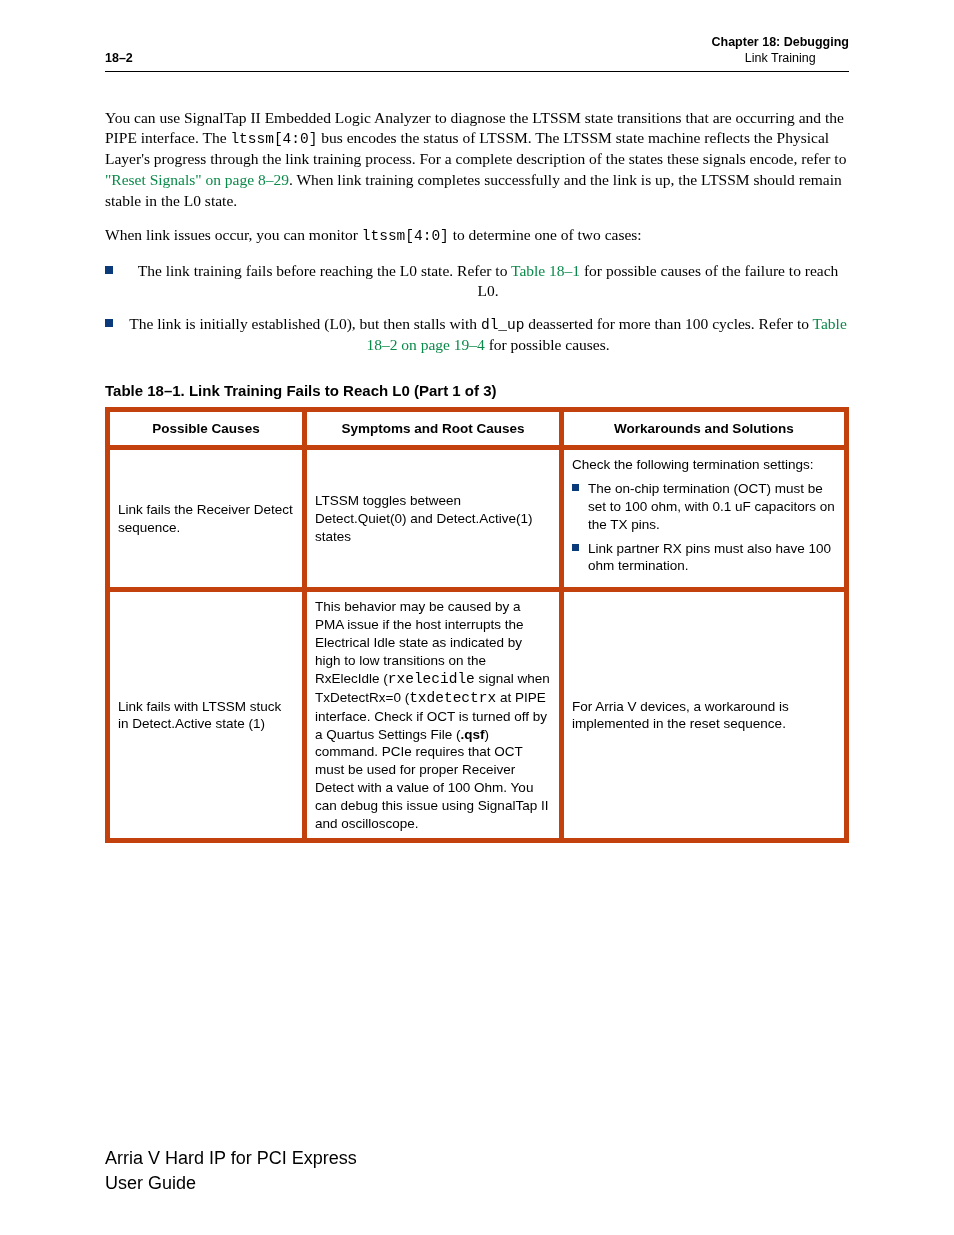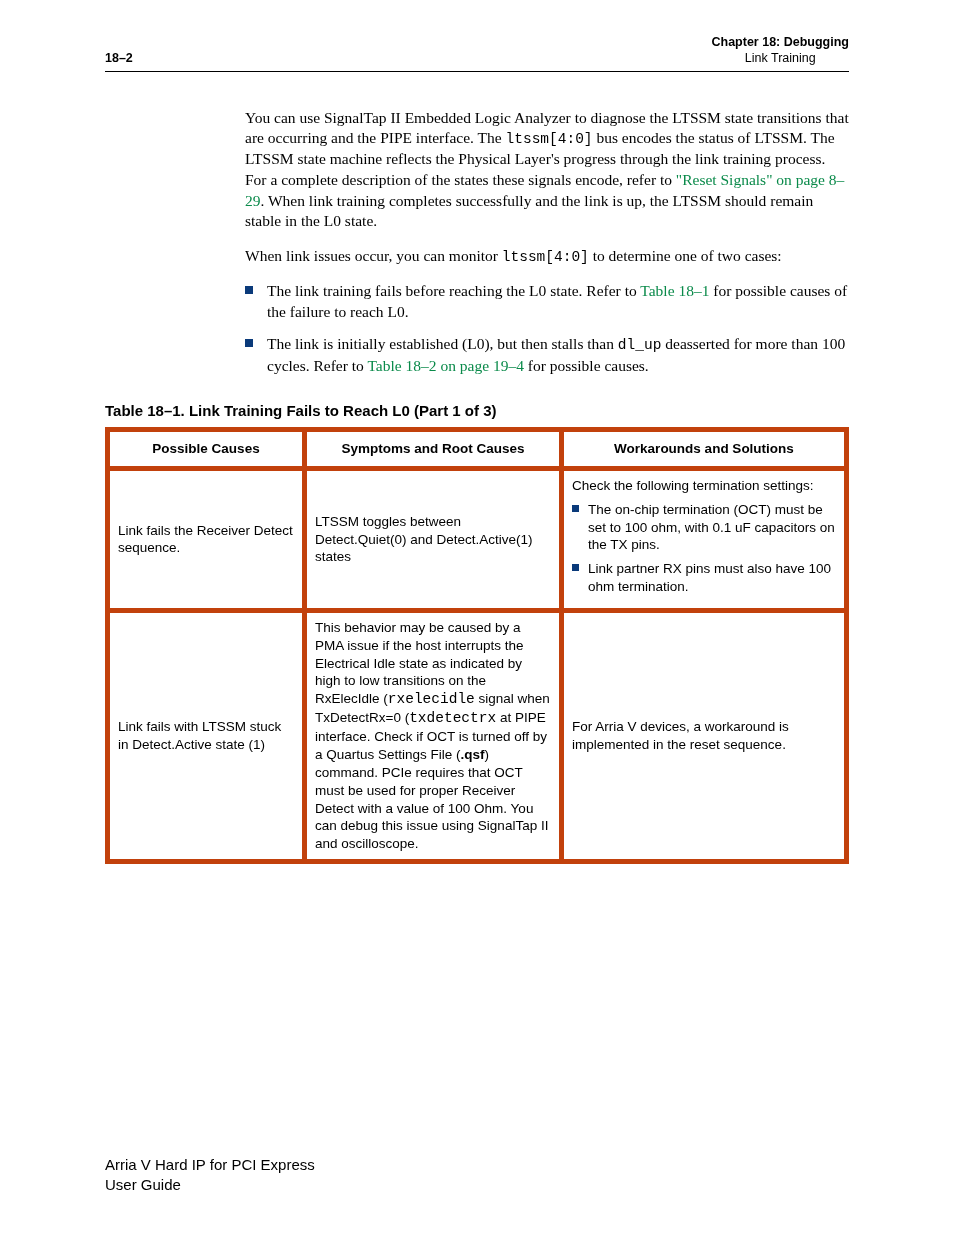--- a/index.html
+++ b/index.html
@@ -35,21 +35,20 @@
   }
   .header-right .sub {
     font-weight: normal;
   }
   .hr {
     border: none;
     border-top: 1.5px solid #000;
     margin: 4px 0 0 0;
   }
   .body-col {
-    margin-left: 140px;
     margin-right: 0;
     padding-top: 36px;
     font-size: 15.5px;
     line-height: 1.33;
   }
   .body-col p {
     margin: 0 0 14px 0;
   }
   .link-green {
     color: #0a8a4a;
@@ -60,20 +59,21 @@
   }
   .bul-list {
     list-style: none;
     padding: 0;
     margin: 0 0 18px 0;
   }
   .bul-list li {
     position: relative;
     padding-left: 22px;
     margin-bottom: 12px;
+    text-align: center;
   }
   .bul-list li::before {
     content: "";
     position: absolute;
     left: 0;
     top: 5px;
     width: 8px;
     height: 8px;
     background: #0a3a7a;
   }
@@ -121,21 +121,21 @@
     width: 7px;
     height: 7px;
     background: #0a3a7a;
   }
   .footer {
     position: absolute;
     left: 105px;
     right: 105px;
     bottom: 40px;
     font-family: Arial, Helvetica, sans-serif;
-    font-size: 15px;
+    font-size: 18px;
     display: flex;
     justify-content: space-between;
   }
   .footer .fl {
     line-height: 1.35;
   }
 </style>
 </head>
 <body>
 
@@ -157,21 +157,21 @@
 
     <p>
       <span>When link issues occur, you can monitor </span><span class="code">ltssm[4:0]</span><span> to determine one of two cases:</span>
     </p>
 
     <ul class="bul-list">
       <li>
         <span>The link training fails before reaching the L0 state. Refer to </span><span class="link-green">Table 18–1</span><span> for possible causes of the failure to reach L0.</span>
       </li>
       <li>
-        <span>The link is initially established (L0), but then stalls than </span><span class="code">dl_up</span><span> deasserted for more than 100 cycles. Refer to </span><span class="link-green">Table 18–2 on page 19–4</span><span> for possible causes.</span>
+        <span>The link is initially established (L0), but then stalls with </span><span class="code">dl_up</span><span> deasserted for more than 100 cycles. Refer to </span><span class="link-green">Table 18–2 on page 19–4</span><span> for possible causes.</span>
       </li>
     </ul>
   </div>
 
   <div class="table-caption">Table 18–1.  Link Training Fails to Reach L0  (Part 1 of 3)</div>
 
   <table class="data">
     <thead>
       <tr>
         <th class="col1">Possible Causes</th>

